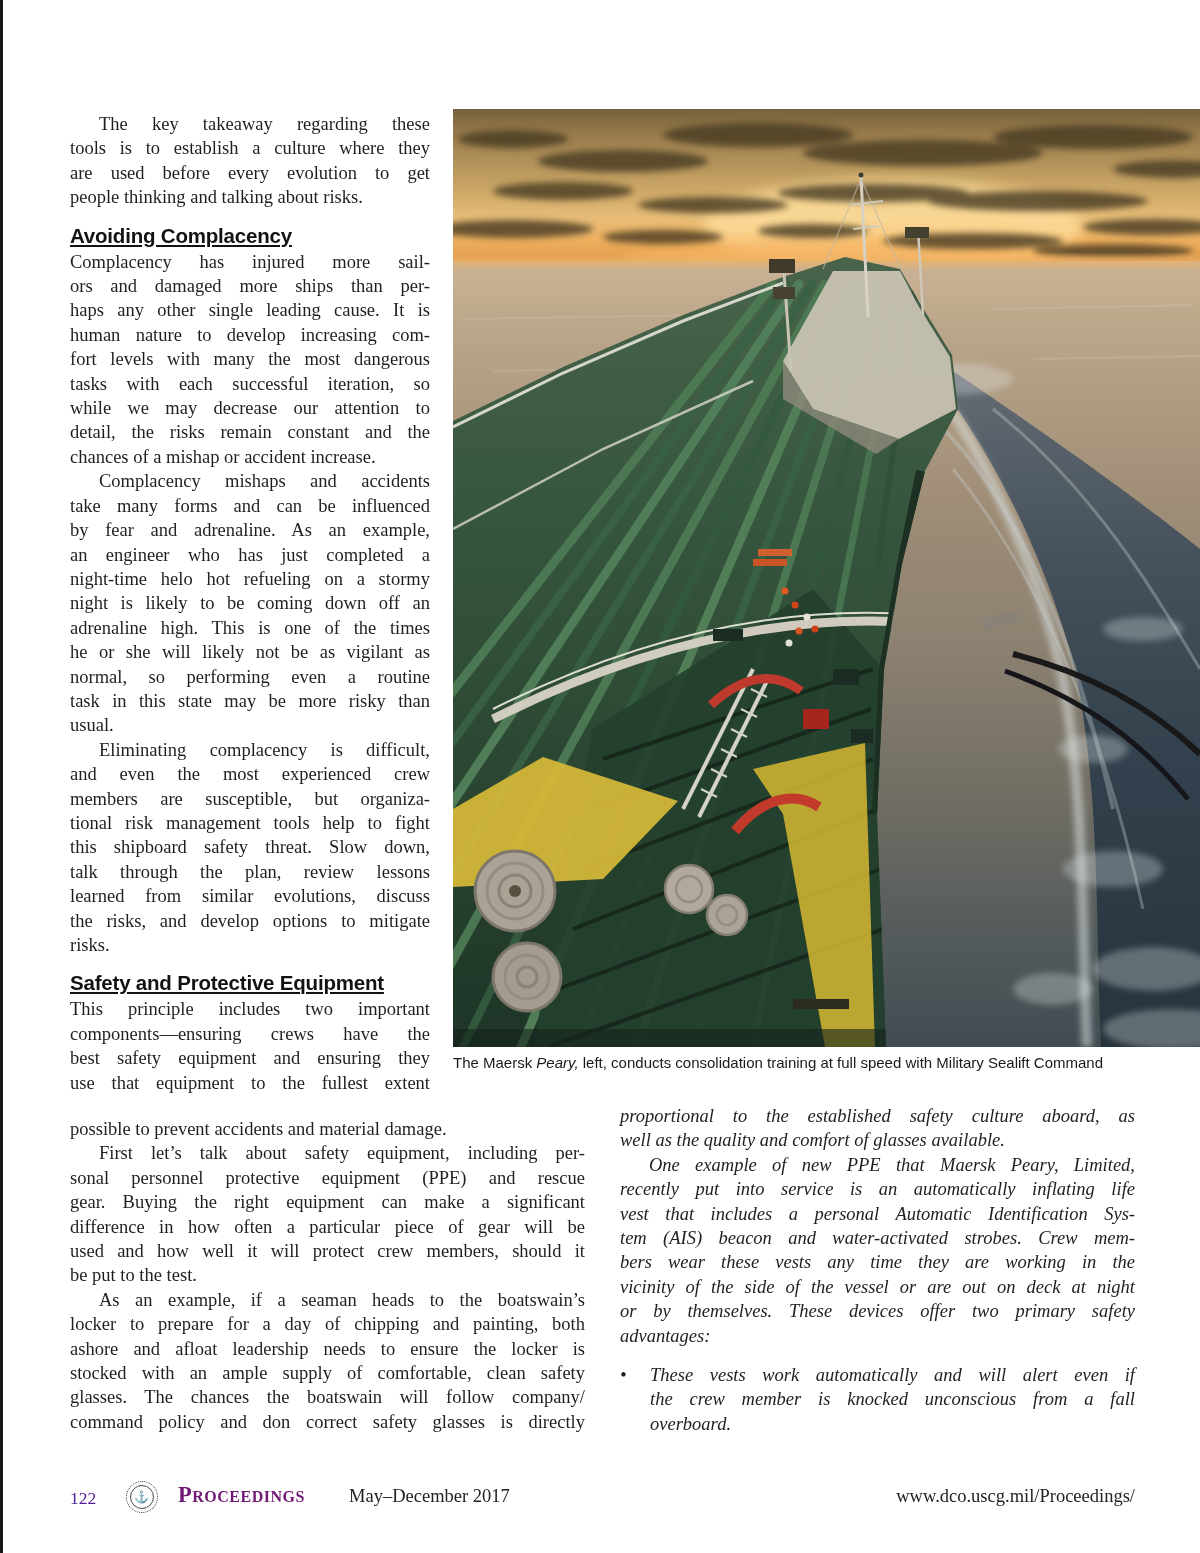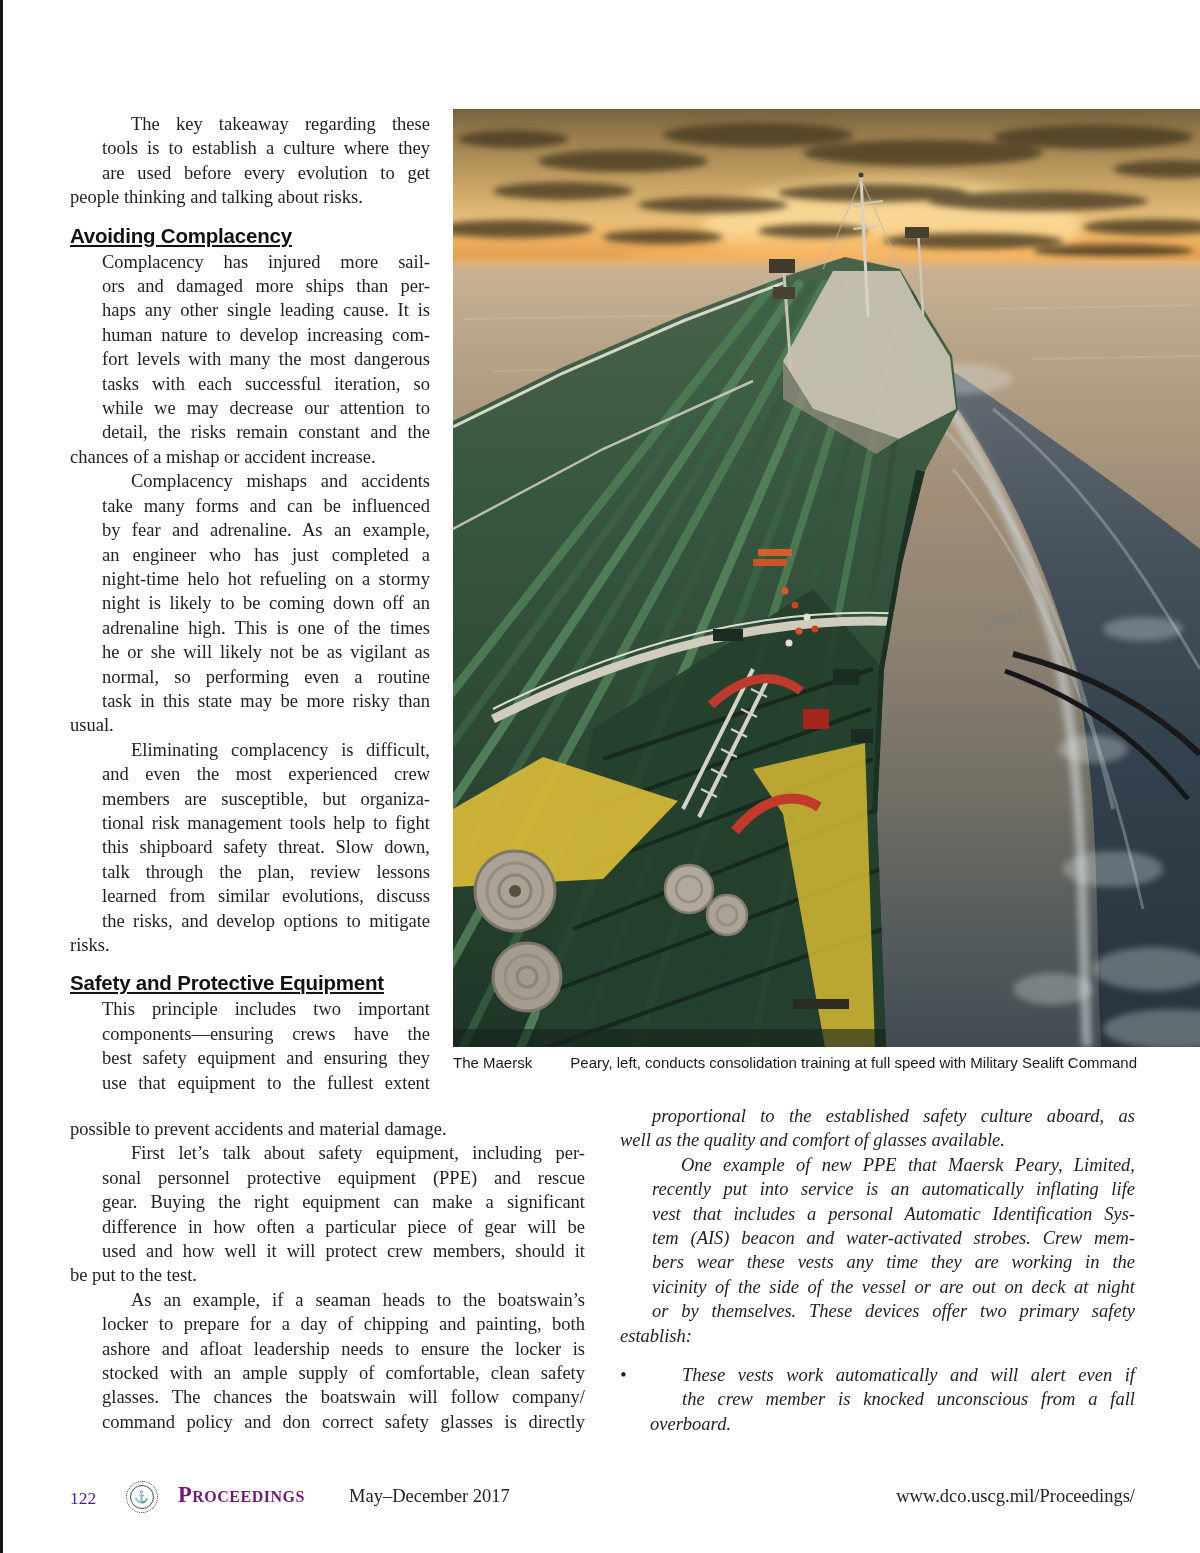--- a/index.html
+++ b/index.html
@@ -10,42 +10,42 @@
   }
   .abs{position:absolute;}
   .scan-edge{left:0;top:0;width:3px;height:1553px;background:#161616;}
 
   
   .textcol{position:absolute;}
   .col-narrow{left:70px;top:112px;width:360px;}
   .col-left-wide{left:70px;top:1117px;width:515px;}
   .col-right{left:620px;top:1104px;width:515px;font-style:italic;}
   .line{font-size:18.5px;line-height:24.4px;white-space:nowrap;}
-  .jl{text-align:justify;text-align-last:justify;margin-left:32px;}
+  .jl{text-align:justify;text-align-last:justify;}
   .para.indent .line:first-child{text-indent:29px;}
   .h2{
     font-family:"Liberation Sans","DejaVu Sans",sans-serif;
     font-weight:bold;font-size:20.5px;line-height:26px;color:#121212;
     margin-top:13px;margin-bottom:1px;letter-spacing:-0.2px;white-space:nowrap;text-decoration:underline;
   }
   .bullet-item{display:flex;margin-top:15px;}
   .bullet-glyph{width:30px;flex:0 0 30px;font-size:18.5px;line-height:24.4px;}
   .bullet-body{flex:1;}
 
   
   .photo{left:453px;top:109px;width:747px;height:938px;overflow:hidden;}
   .photo svg{display:block;}
 
   
   .caption{
     left:453px;top:1053px;width:700px;
     font-family:"Liberation Sans","DejaVu Sans",sans-serif;
     font-size:15px;line-height:19px;color:#1a1a1a;white-space:nowrap;
   }
-  .caption .it{margin-left:34px;}
+  .caption .it{font-style:italic;}
 
   
   .footer-page-num{left:70px;top:1488px;font-size:17.5px;color:#4c1d95;}
   .footer-seal{
     left:126px;top:1481px;width:32px;height:32px;border-radius:50%;
     border:1.6px dotted #3c3c3c;box-sizing:border-box;
     display:flex;align-items:center;justify-content:center;background:#fdfdfd;
   }
   .footer-seal .inner{
     width:22px;height:22px;border-radius:50%;border:1.2px solid #4a4a4a;
@@ -142,21 +142,21 @@
       <div class="line">well as the quality and comfort of glasses available.</div>
     </div>
     <div class="para indent">
       <div class="line jl">One example of new PPE that Maersk Peary, Limited,</div>
       <div class="line jl">recently put into service is an automatically inflating life</div>
       <div class="line jl">vest that includes a personal Automatic Identification Sys-</div>
       <div class="line jl">tem (AIS) beacon and water-activated strobes. Crew mem-</div>
       <div class="line jl">bers wear these vests any time they are working in the</div>
       <div class="line jl">vicinity of the side of the vessel or are out on deck at night</div>
       <div class="line jl">or by themselves. These devices offer two primary safety</div>
-      <div class="line">establish:</div>
+      <div class="line">advantages:</div>
     </div>
     <div class="bullet-item">
       <span class="bullet-glyph">•</span>
       <div class="bullet-body">
         <div class="line jl">These vests work automatically and will alert even if</div>
         <div class="line jl">the crew member is knocked unconscious from a fall</div>
         <div class="line">overboard.</div>
       </div>
     </div>
   </div>

